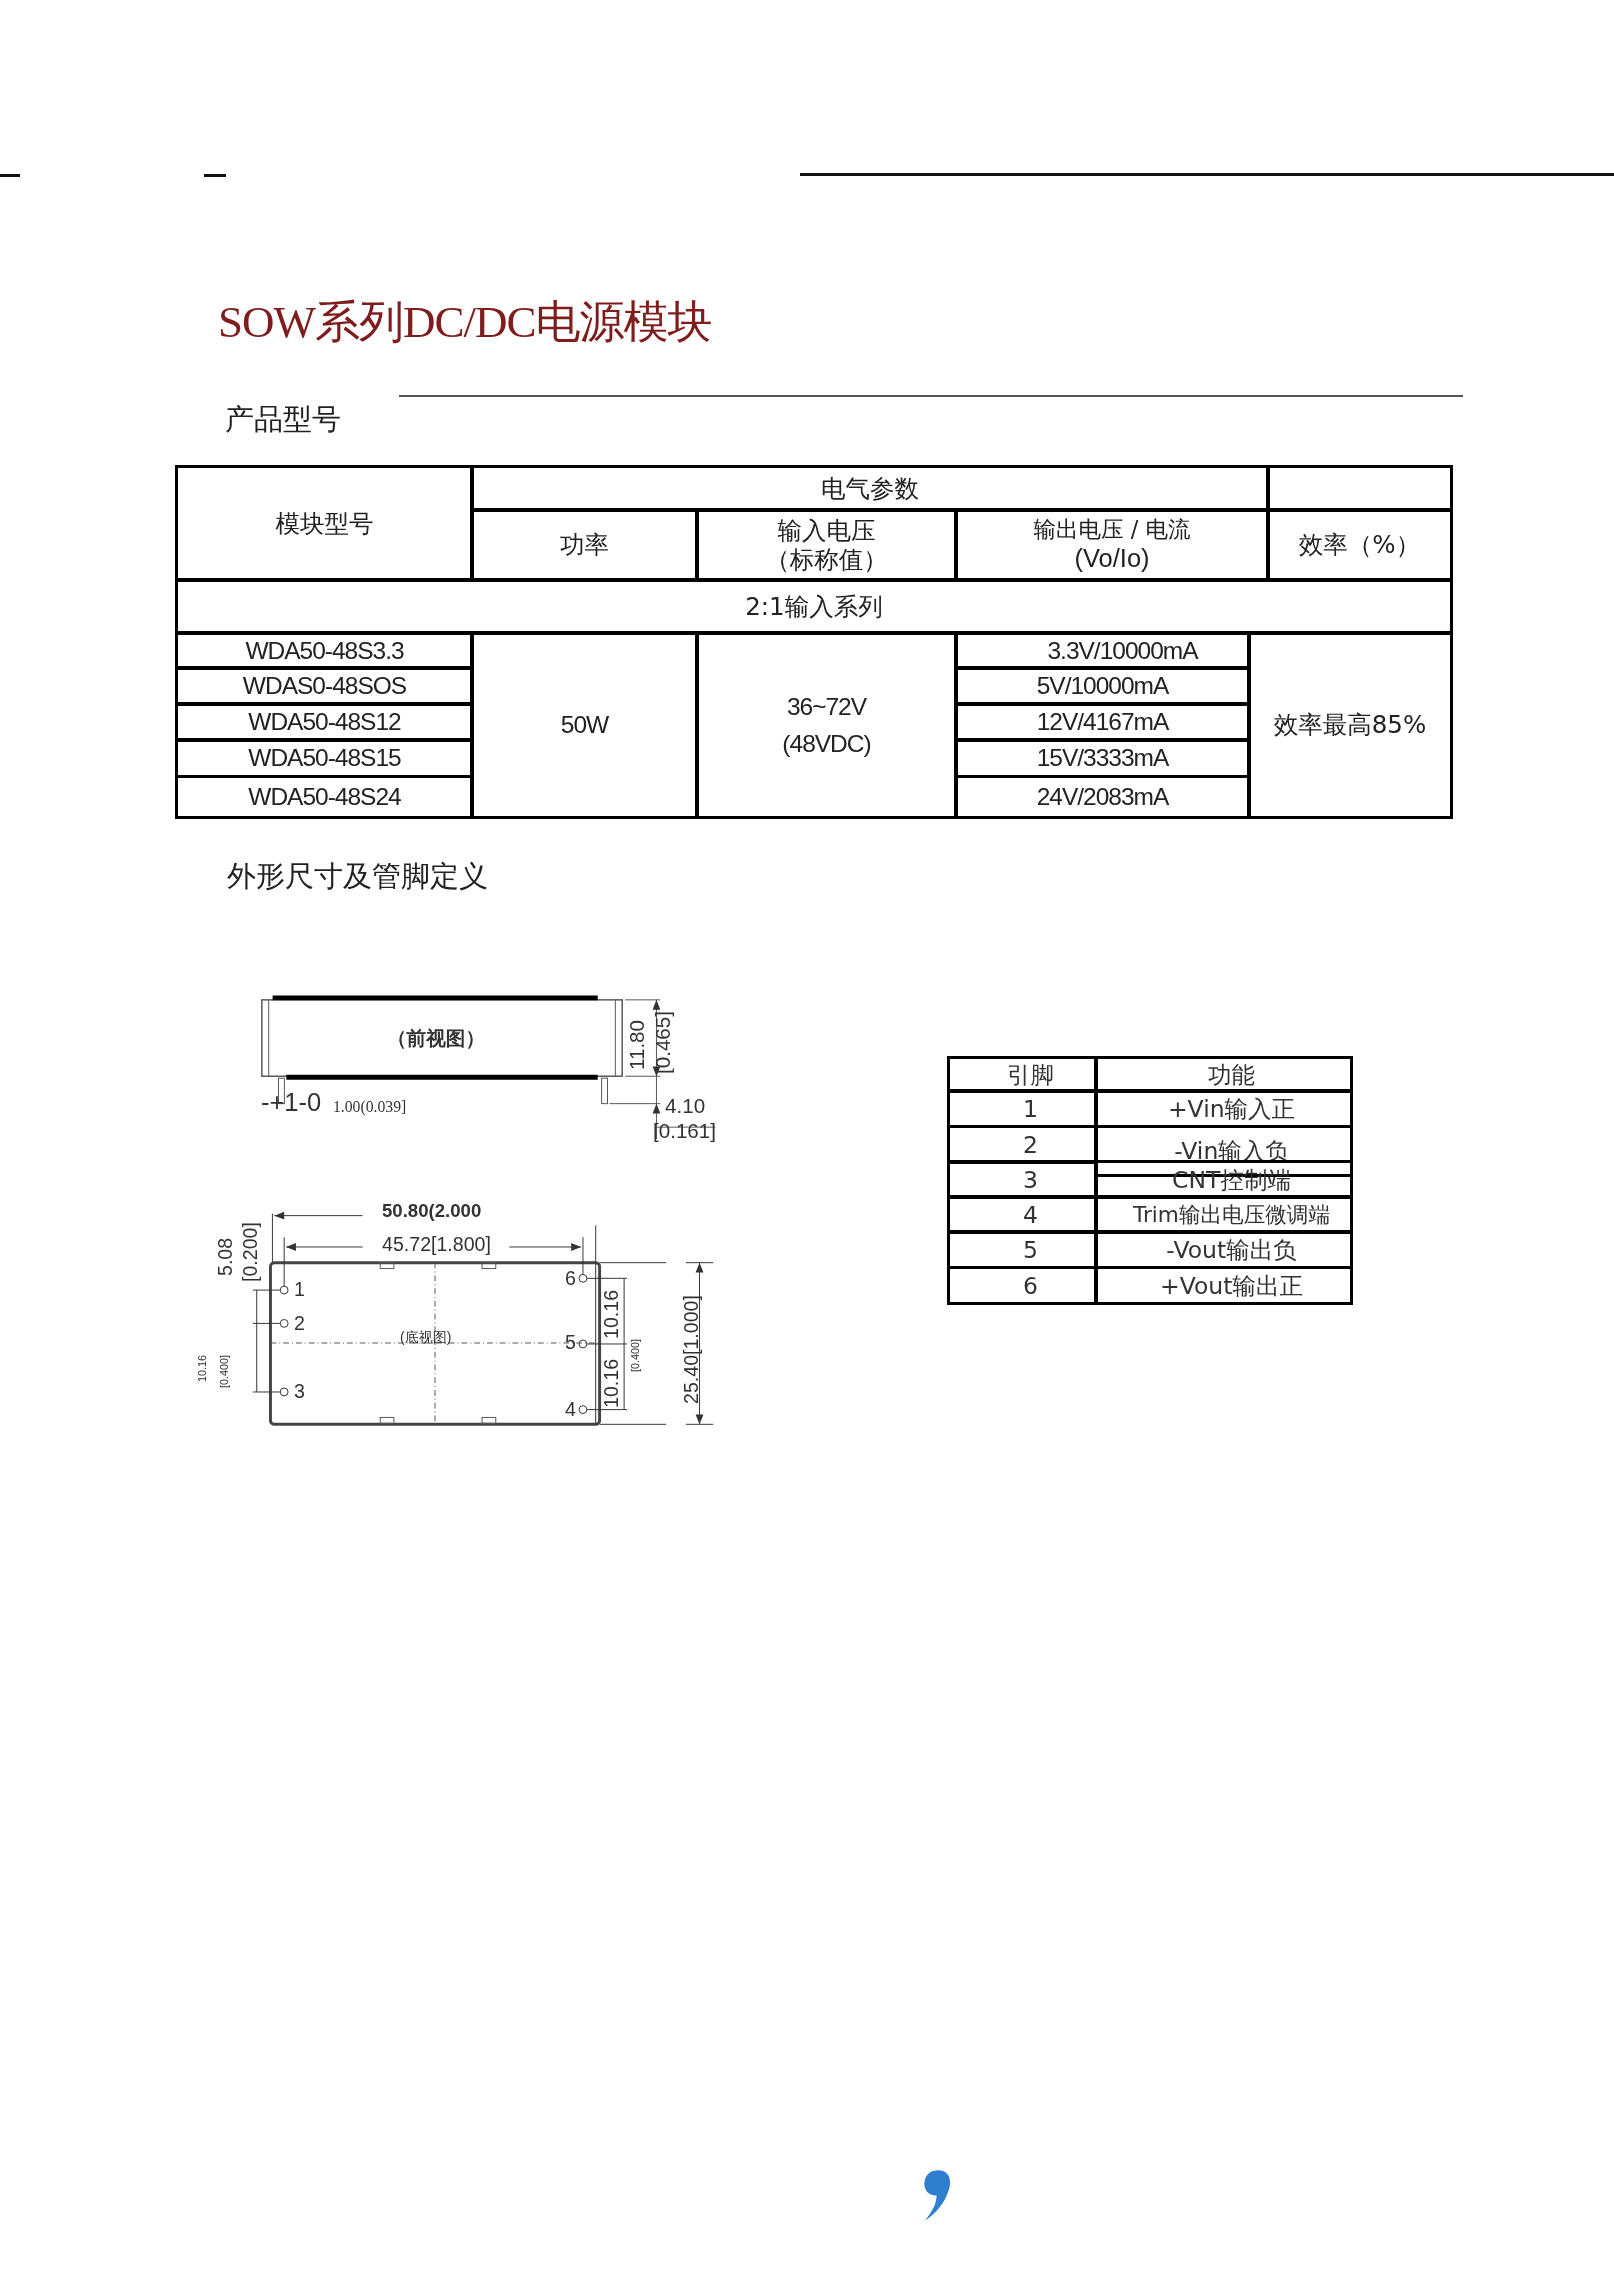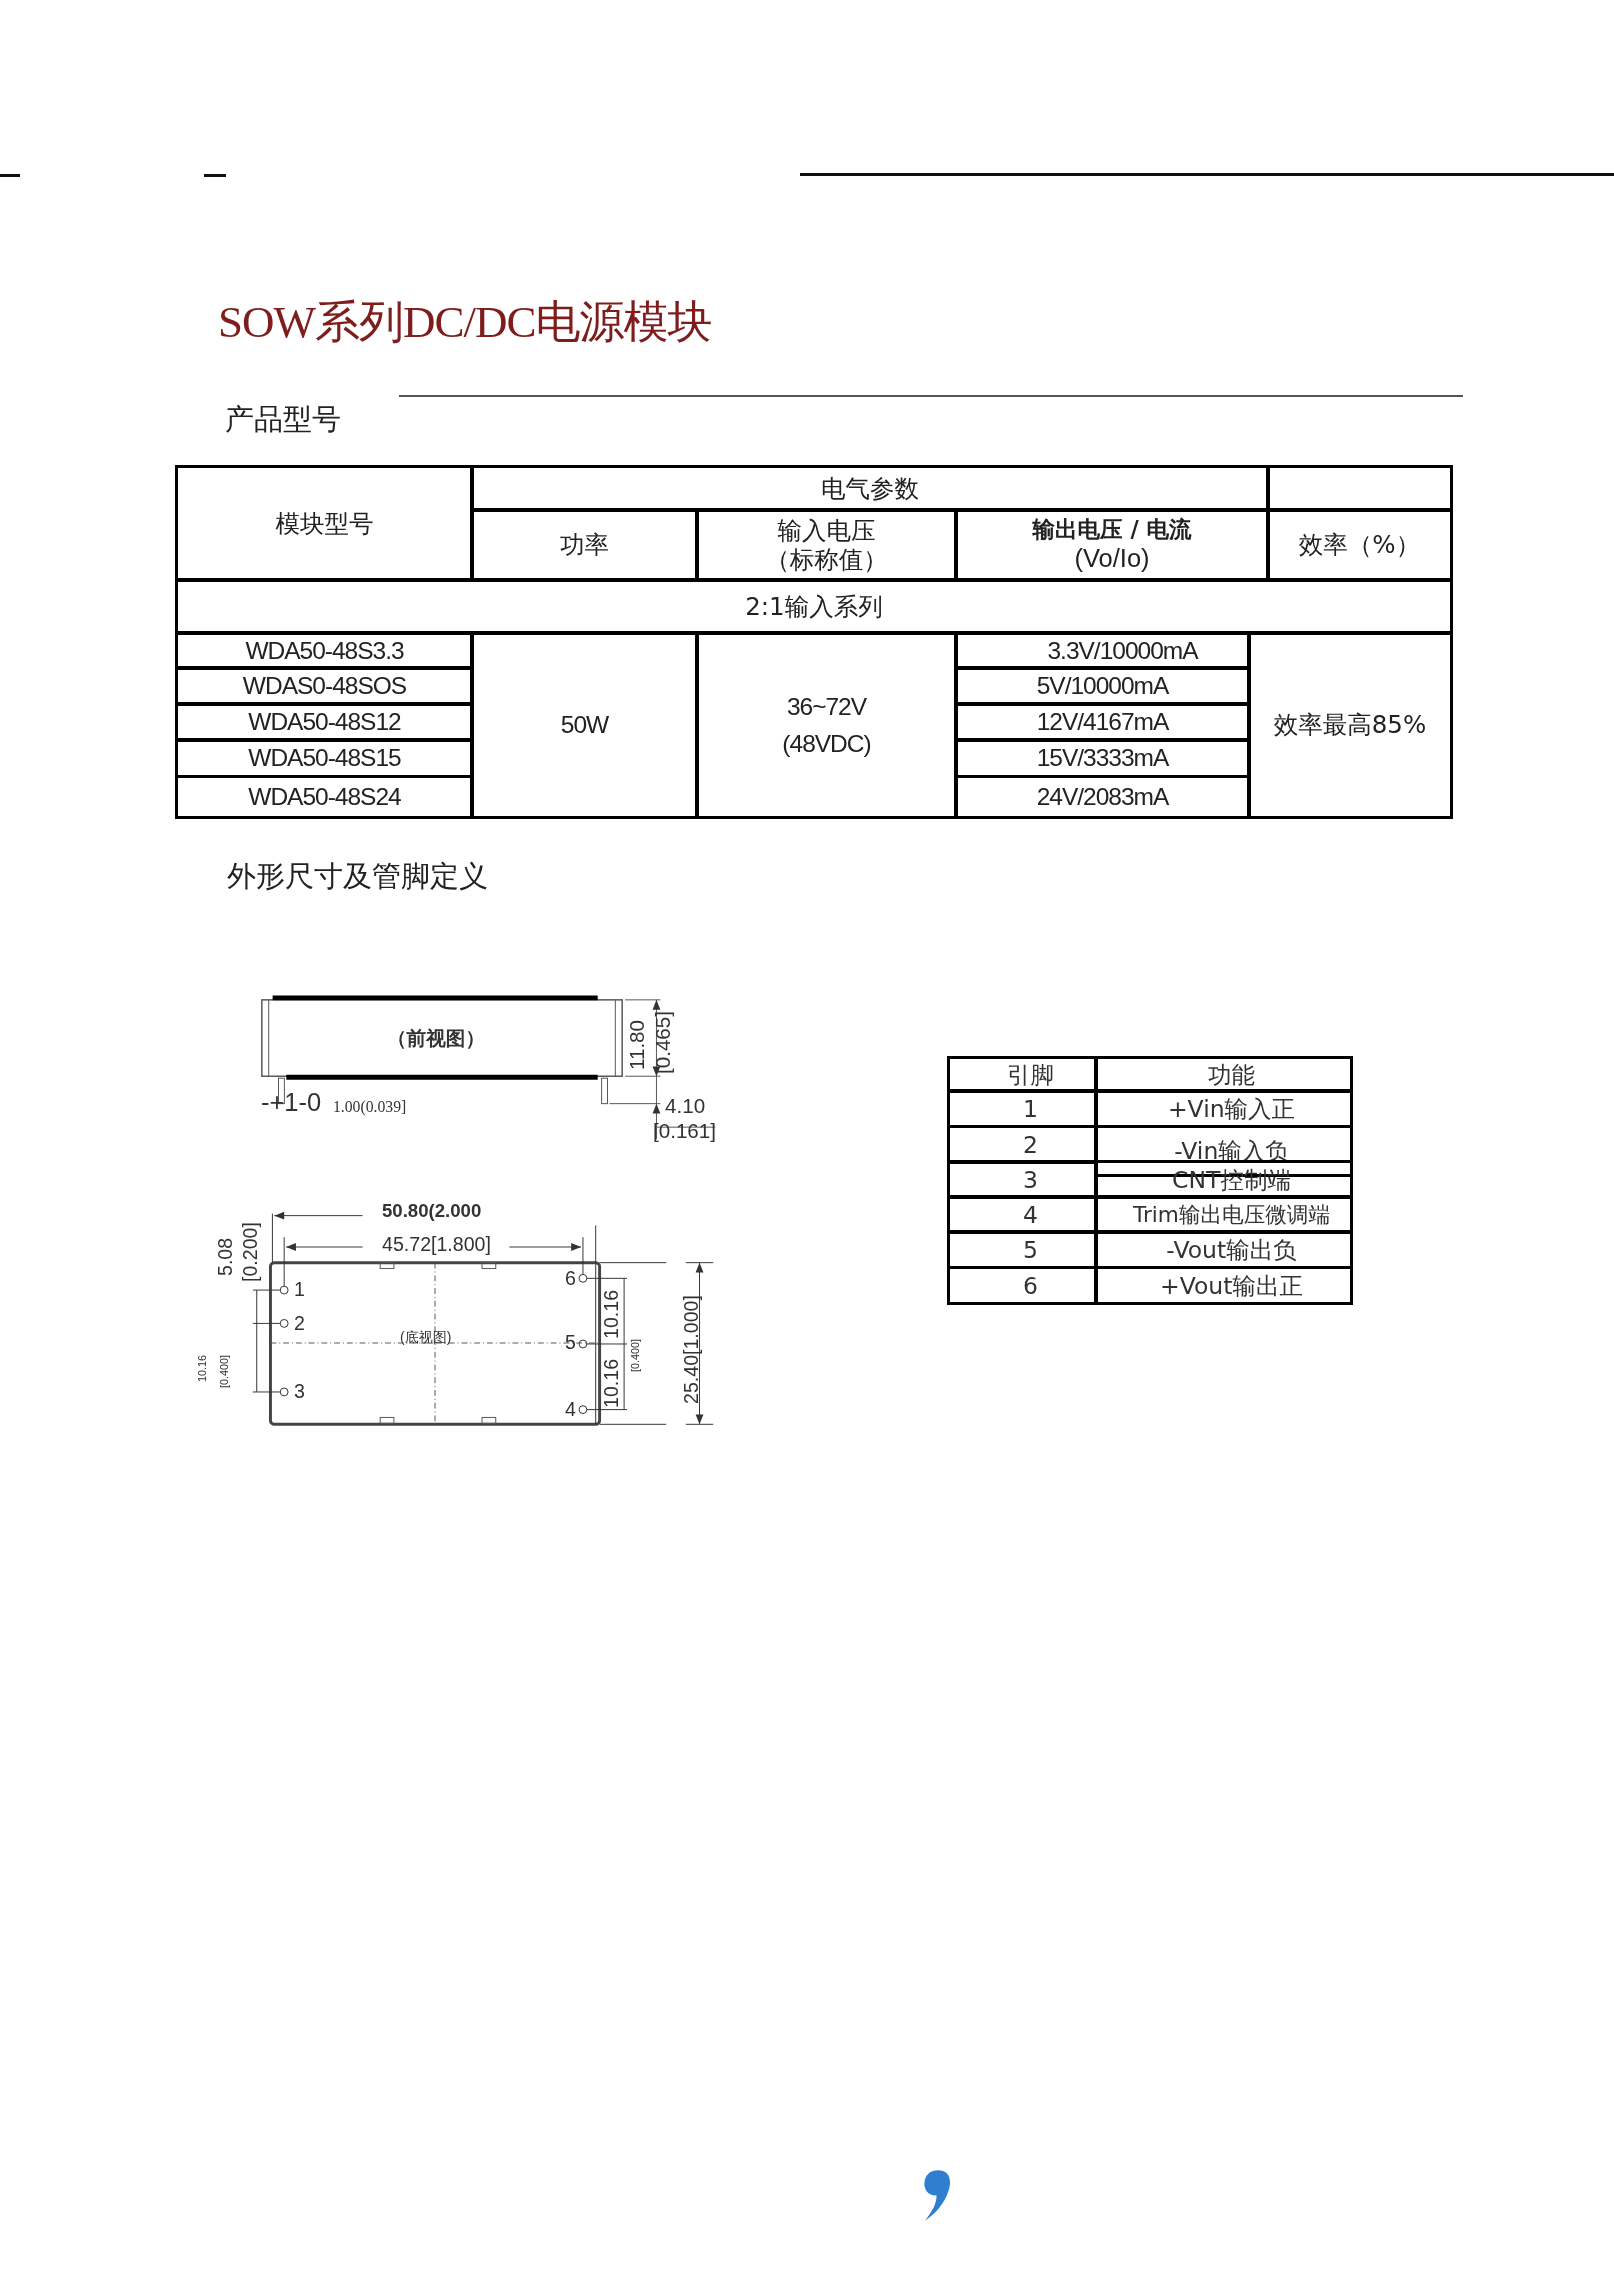--- a/index.html
+++ b/index.html
@@ -41,21 +41,21 @@
     </div>
   <div class="cell b" style="left:1091px;top:0;width:187px;height:47px;"></div>
   <div class="cell b" style="left:295px;top:43px;width:229px;height:74px;">
       <span>功率</span>
     </div>
   <div class="cell b" style="left:520px;top:43px;width:263px;height:74px;">
     <span>输入电压</span>
     <span>（标称值）</span>
   </div>
   <div class="cell b" style="left:779px;top:43px;width:316px;height:74px;">
-    <span style="font-size:22.5px;font-weight:bold;">输出电压 / 电流</span>
+    <span style="font-size:22.5px;">输出电压 / 电流</span>
     <span style="font-family:'Liberation Sans',sans-serif;font-size:25.5px;">(Vo/Io)</span>
   </div>
   <div class="cell b" style="left:1091px;top:43px;width:187px;height:74px;">
       <span>效率（%）</span>
     </div>
 
   <div class="cell b" style="left:0;top:113px;width:1278px;height:57px;">
       <span>2:1输入系列</span>
     </div>
 

